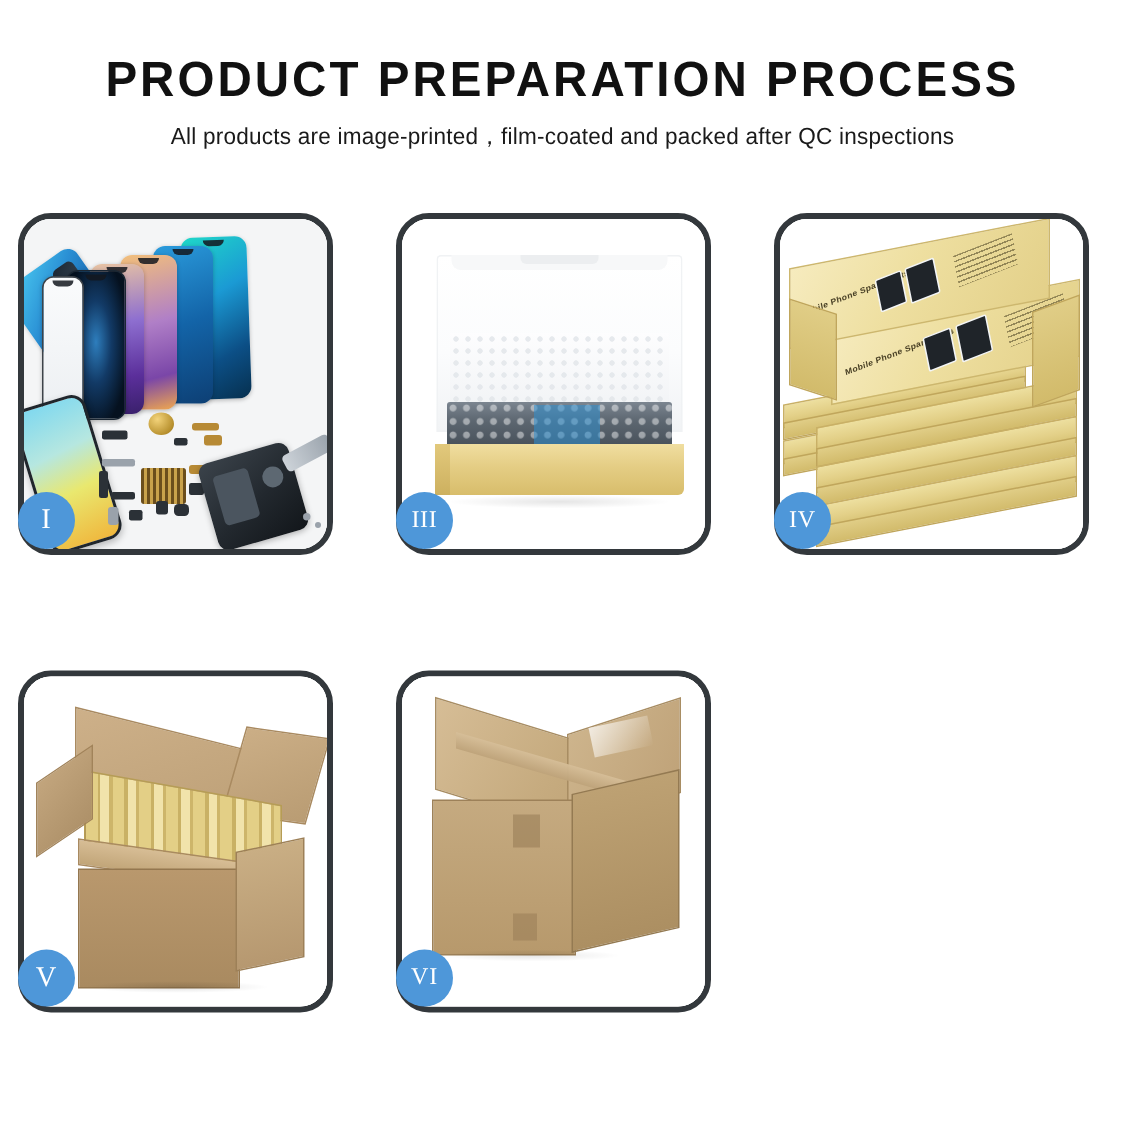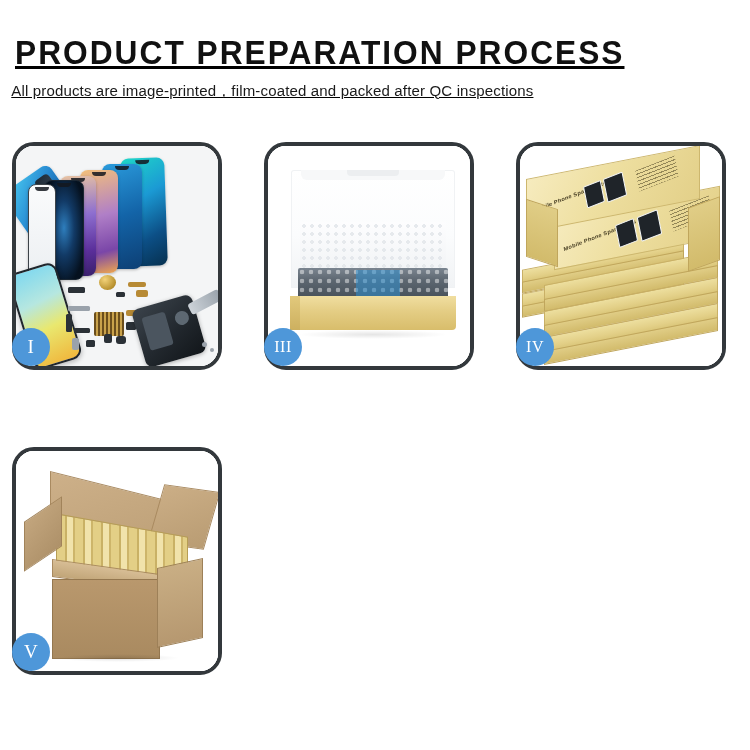--- a/index.html
+++ b/index.html
@@ -21,21 +21,21 @@
     position: relative;
     background: #ffffff;
   }
 
   
   .header {
     position: absolute;
     top: 0;
     left: 0;
     width: 750px;
-    text-decoration: underline;
+    text-align: center;
   }
   .title {
     margin: 0;
     padding-top: 36px;
     font-family: "Liberation Sans", sans-serif;
     font-size: 33px;
     font-weight: 700;
     letter-spacing: 2.1px;
     color: #111111;
     line-height: 1.05;
@@ -556,15 +556,31 @@
           <div class="oc-leftflap"></div>
           <div class="oc-frontflap"></div>
           <div class="oc-frontface"></div>
           <div class="oc-sideface"></div>
           <div class="oc-shadow"></div>
         </div>
       </div>
       <div class="badge">V</div>
     </div>
 
+    <div class="panel">
+      <div class="panel-inner">
+        <div class="scene-sealed">
+          <div class="sc-top"></div>
+          <div class="sc-top2"></div>
+          <div class="sc-tape"></div>
+          <div class="sc-gloss"></div>
+          <div class="sc-front"></div>
+          <div class="sc-side"></div>
+          <div class="sc-tab1"></div>
+          <div class="sc-tab2"></div>
+          <div class="sc-shadow"></div>
+        </div>
+      </div>
+      <div class="badge wide">VI</div>
+    </div>
 
   </div>
 </div>
 
 </body></html>

